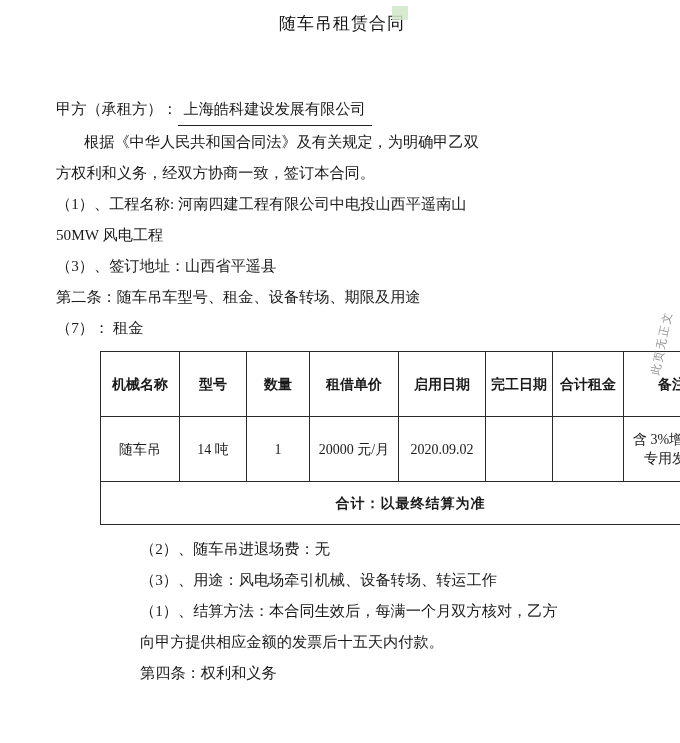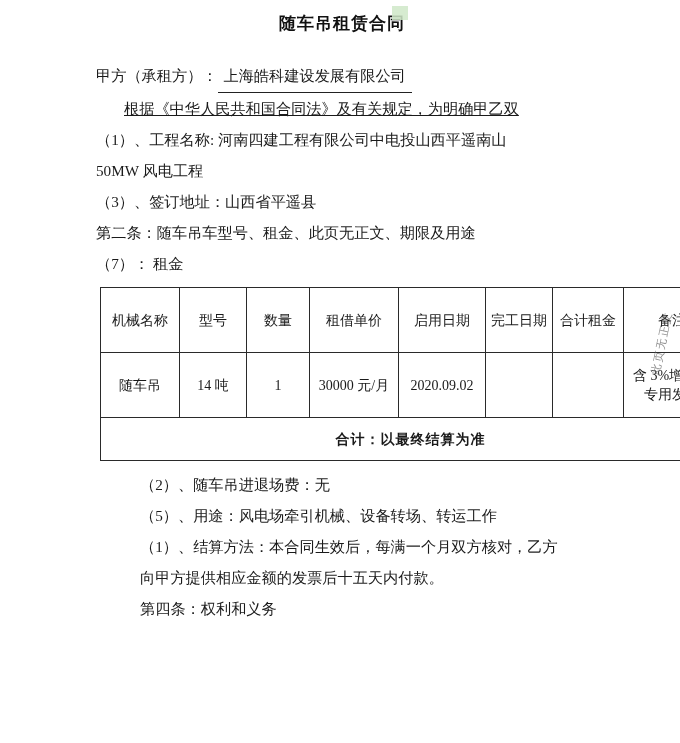--- a/index.html
+++ b/index.html
@@ -18,58 +18,57 @@
   .page {
     position: relative;
     width: 680px;
     height: 743px;
     box-sizing: border-box;
     padding: 0;
   }
   .doc-title {
     text-align: center;
     font-size: 17px;
-    font-weight: bold;
+    font-weight: normal;
     letter-spacing: 1px;
     margin: 6px 0 0 4px;
     padding-top: 6px;
     color: #111;
   }
   .green-mark {
     position: absolute;
     left: 392px;
     top: 0px;
     width: 16px;
     height: 14px;
     background: #cfe8c8;
     opacity: 0.85;
   }
   .body-block {
-    margin-top: 25px;
-    padding-left: 96px;
+    margin-top: 58px;
+    padding-left: 56px;
     padding-right: 50px;
     font-size: 15.2px;
     line-height: 31px;
   }
   .line {
     white-space: nowrap;
   }
   .fill {
     display: inline-block;
     border-bottom: 1px solid #222;
     padding: 0 6px 1px 6px;
     min-width: 180px;
     text-align: center;
   }
   .para {
     text-indent: 0;
   }
   .para-ind {
     text-indent: 28px;
-    text-decoration: underline;
   }
   
   .tbl-wrap {
     margin-top: 8px;
     padding-left: 100px;
     padding-right: 40px;
   }
   table.rent {
     border-collapse: collapse;
     width: 540px;
@@ -79,21 +78,21 @@
     border: 1px solid #2a2a2a;
     text-align: center;
     vertical-align: middle;
     font-size: 14px;
     line-height: 19px;
     font-weight: normal;
     padding: 4px 2px;
     font-family: "Liberation Serif", "DejaVu Serif", serif;
   }
   table.rent thead td {
-    font-weight: normal;
+    font-weight: bold;
     height: 56px;
   }
   table.rent tbody td {
     height: 56px;
   }
   table.rent tr.total td {
     height: 34px;
     font-weight: bold;
     letter-spacing: 1px;
   }
@@ -138,34 +137,35 @@
   <div class="doc-title">随车吊租赁合同</div>
 
   <div class="body-block">
 
     <div class="line">
       <span>甲方（承租方）：</span><span class="fill">上海皓科建设发展有限公司</span>
     </div>
 
 
     <div class="para-ind">根据《中华人民共和国合同法》及有关规定，为明确甲乙双</div>
+    <div class="para">方权利和义务，经双方协商一致，签订本合同。</div>
 
     <div class="para"></div>
 
     <div class="para">
       <span>（1）、</span><span>工程名称:</span> <span>河南四建工程有限公司中电投山西平遥南山</span>
     </div>
     <div class="para">50MW 风电工程</div>
 
 
     <div class="para">
       <span>（3）、</span><span>签订地址：</span><span>山西省平遥县</span>
     </div>
 
-    <div class="para">第二条：随车吊车型号、租金、此页无正文、期限及用途</div>
+    <div class="para">第二条：随车吊车型号、租金、设备转场、期限及用途</div>
     <div class="para">（7）：  租金</div>
   </div>
 
   <div class="tbl-wrap">
     <table class="rent">
       <thead>
         <tr>
           <td class="c1">机械名称</td>
           <td class="c2">型号</td>
           <td class="c3">数量</td>
@@ -174,36 +174,36 @@
           <td class="c6">完工日期</td>
           <td class="c7">合计租金</td>
           <td class="c8">备注</td>
         </tr>
       </thead>
       <tbody>
         <tr>
           <td class="c1">随车吊</td>
           <td class="c2">14 吨</td>
           <td class="c3">1</td>
-          <td class="c4">30000 元/月</td>
+          <td class="c4">20000 元/月</td>
           <td class="c5">2020.09.02</td>
           <td class="c6"></td>
           <td class="c7"></td>
           <td class="c8">含 3%增值税专用发票</td>
         </tr>
         <tr class="total">
           <td colspan="8">合计：以最终结算为准</td>
         </tr>
       </tbody>
     </table>
   </div>
 
   <div class="after-table">
     <div class="para">（2）、随车吊进退场费：无</div>
-    <div class="para">（5）、用途：风电场牵引机械、设备转场、转运工作</div>
+    <div class="para">（3）、用途：风电场牵引机械、设备转场、转运工作</div>
     <div class="para">（1）、结算方法：本合同生效后，每满一个月双方核对，乙方</div>
     <div class="para">向甲方提供相应金额的发票后十五天内付款。</div>
     <div class="para">第四条：权利和义务</div>
 
   </div>
 
   <div class="handwrite">此页无正文</div>
 
 </div>
 

